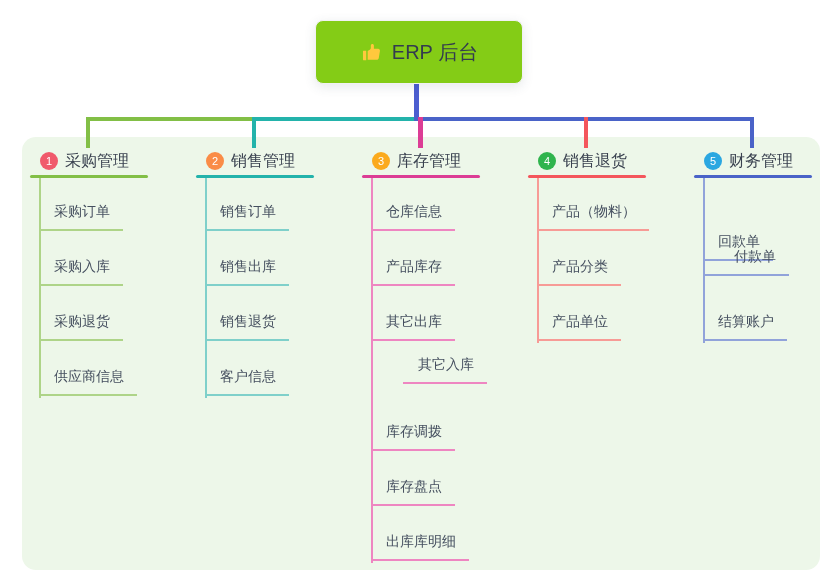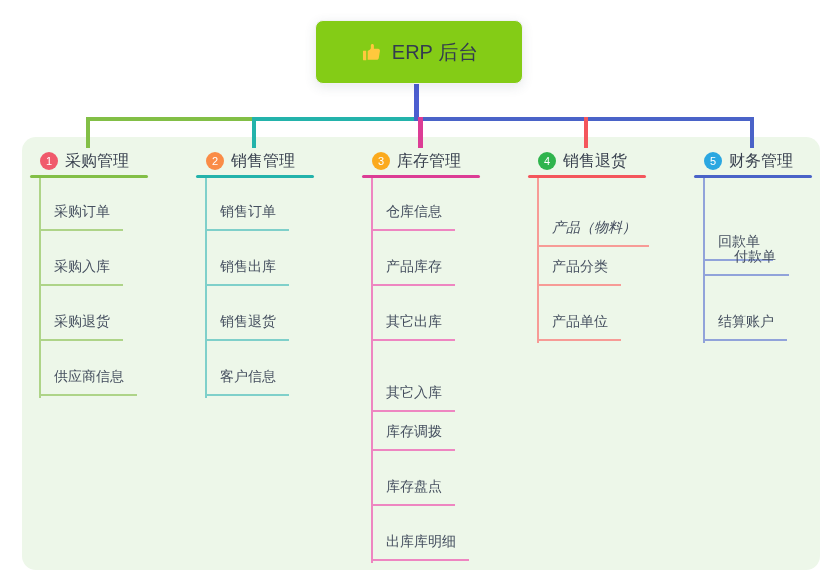--- a/index.html
+++ b/index.html
@@ -112,33 +112,33 @@
       <div class="branch" style="left: 362px;">
         <div class="branch-title">
           <span class="badge" style="background: rgb(251, 170, 29);">3</span>
           <span>库存管理</span>
         </div>
         <div class="title-underline" style="background: rgb(220, 61, 149);"></div>
         <div class="child-stem" style="background: rgb(238, 134, 193); height: 385px;"></div>
         <div class="child" style="top: 64px; border-bottom-color: rgb(238, 134, 193);">仓库信息</div>
         <div class="child" style="top: 119px; border-bottom-color: rgb(238, 134, 193);">产品库存</div>
         <div class="child" style="top: 174px; border-bottom-color: rgb(238, 134, 193);">其它出库</div>
-        <div class="child" style="top: 245px; border-bottom-color: rgb(238, 134, 193);">其它入库</div>
+        <div class="child" style="top: 217px; border-bottom-color: rgb(238, 134, 193); margin-left: 32px;">其它入库</div>
         <div class="child" style="top: 284px; border-bottom-color: rgb(238, 134, 193);">库存调拨</div>
         <div class="child" style="top: 339px; border-bottom-color: rgb(238, 134, 193);">库存盘点</div>
         <div class="child" style="top: 394px; border-bottom-color: rgb(238, 134, 193);">出库库明细</div>
       </div>
       <div class="branch" style="left: 528px;">
         <div class="branch-title">
           <span class="badge" style="background: rgb(47, 180, 77);">4</span>
           <span>销售退货</span>
         </div>
         <div class="title-underline" style="background: rgb(244, 86, 92);"></div>
         <div class="child-stem" style="background: rgb(247, 155, 150); height: 165px;"></div>
-        <div class="child" style="top: 80px; border-bottom-color: rgb(247, 155, 150); font-style: italic;">产品（物料）</div>
+        <div class="child" style="top: 64px; border-bottom-color: rgb(247, 155, 150);">产品（物料）</div>
         <div class="child" style="top: 119px; border-bottom-color: rgb(247, 155, 150);">产品分类</div>
         <div class="child" style="top: 174px; border-bottom-color: rgb(247, 155, 150);">产品单位</div>
       </div>
       <div class="branch" style="left: 694px;">
         <div class="branch-title">
           <span class="badge" style="background: rgb(43, 167, 225);">5</span>
           <span>财务管理</span>
         </div>
         <div class="title-underline" style="background: rgb(74, 99, 200);"></div>
         <div class="child-stem" style="background: rgb(145, 163, 218); height: 165px;"></div>

